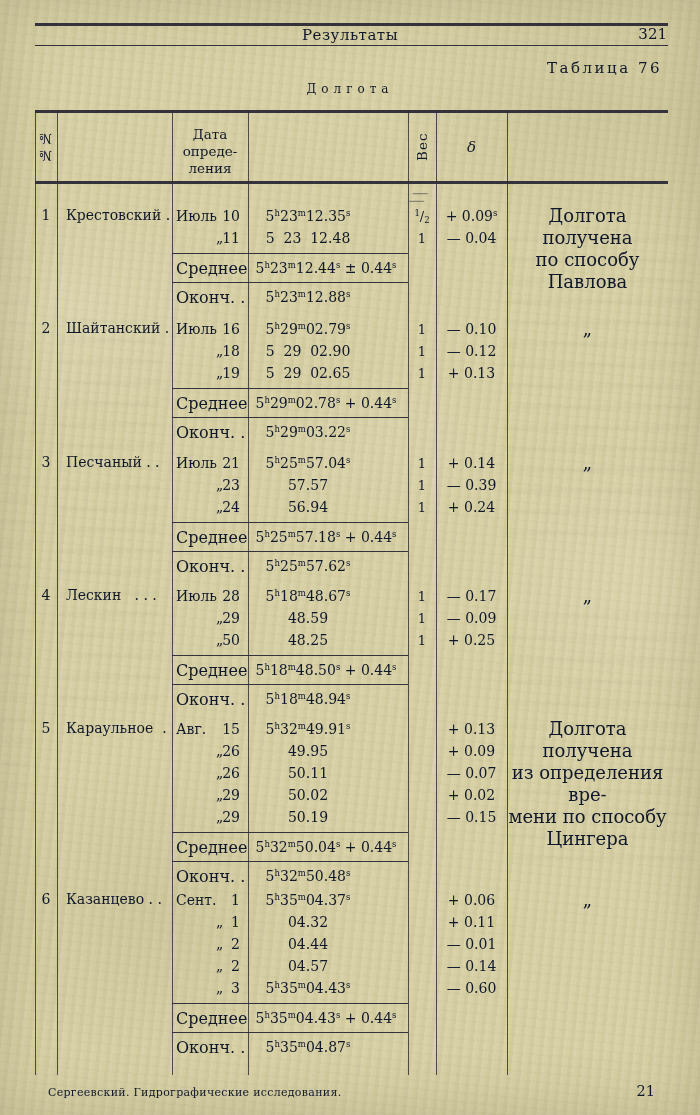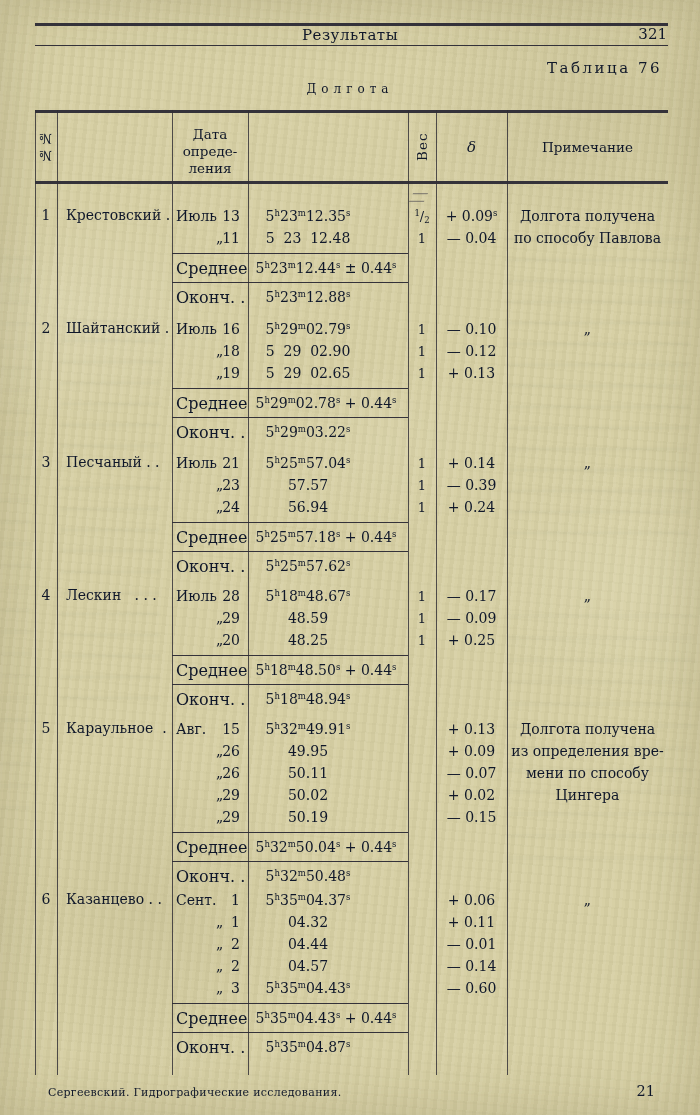--- a/index.html
+++ b/index.html
@@ -54,21 +54,21 @@
   .val{font-size:14px;text-align:center;padding-right:40px;white-space:pre;}
   .wt{font-size:13px;text-align:center;}
   .dl{font-size:14px;text-align:center;white-space:pre;}
   .mid{width:236px;display:grid;grid-template-columns:76px 160px;height:28px;align-items:center;
        border-top:1.6px solid #34323a;}
   .mid.first{margin-top:4px;}
   .mid .lbl{padding-left:4px;font-size:16px;}
   .mid .mval{font-size:14px;text-align:center;padding-right:4px;white-space:pre;}
   .mid.fin .mval{padding-right:40px;}
   .note{position:absolute;left:472px;top:0;width:161px;text-align:center;
-        font-size:14px;line-height:22px;white-space:pre-line;}
+        font-size:18px;line-height:22px;white-space:pre-line;}
   sup{font-size:8.5px;vertical-align:.55em;line-height:0;}
   sub{font-size:8.5px;vertical-align:-.2em;line-height:0;}
   .smudge{position:absolute;left:411px;top:191px;width:15px;height:9px;z-index:2;opacity:.55;
           border-top:2px solid #4a4850;border-bottom:2px solid #4a4850;transform:skewX(-25deg) scaleY(.7);}
 </style>
 </head>
 <body>
 
 <div class="page">
 
@@ -93,32 +93,31 @@
   <div class="vline" style="left:408px;"></div>
   <div class="vline" style="left:436px;"></div>
   <div class="vline" style="left:507px;"></div>
 
   <div class="th rot" style="left:35px;top:113px;width:22px;height:68px;">№№</div>
   <div class="th" style="left:172px;top:125px;width:76px;height:52px;text-align:center;">Дата
 опреде-
 ления</div>
   <div class="th rot" style="left:408px;top:113px;width:28px;height:68px;">Вес</div>
   <div class="th delta-h" style="left:436px;top:113px;width:71px;height:68px;">δ</div>
-  <div class="th" style="left:507px;top:113px;width:161px;height:68px;">Примечание</div>
 
   <div class="smudge"></div>
 
   <div class="group" style="top:205px;">
     <div class="gno">1</div>
     <div class="gname">Крестовский .</div>
     <div class="rows">
       <div class="obs">
         <span class="date">
             <i class="m">Июль</i>
-            <i class="d">13</i>
+            <i class="d">10</i>
           </span>
         <span class="val"><span>5</span><sup>h</sup><span>23</span><sup>m</sup><span>12.35</span><sup>s</sup></span>
         <span class="wt"><sup>1</sup><span>/</span><sub>2</sub></span>
         <span class="dl"><span>+ 0.09</span><sup>s</sup></span>
       </div>
       <div class="obs">
         <span class="date dd">
             <i class="m">„</i>
             <i class="d">11</i>
           </span>
@@ -243,21 +242,21 @@
             <i class="m">„</i>
             <i class="d">29</i>
           </span>
         <span class="val"><span>48.59</span></span>
         <span class="wt"><span>1</span></span>
         <span class="dl"><span>— 0.09</span></span>
       </div>
       <div class="obs">
         <span class="date dd">
             <i class="m">„</i>
-            <i class="d">20</i>
+            <i class="d">50</i>
           </span>
         <span class="val"><span>48.25</span></span>
         <span class="wt"><span>1</span></span>
         <span class="dl"><span>+ 0.25</span></span>
       </div>
       <div class="mid first">
         <span class="lbl">Среднее</span>
         <span class="mval"><span>5</span><sup>h</sup><span>18</span><sup>m</sup><span>48.50</span><sup>s</sup><span> + 0.44</span><sup>s</sup></span>
       </div>
       <div class="mid fin">

